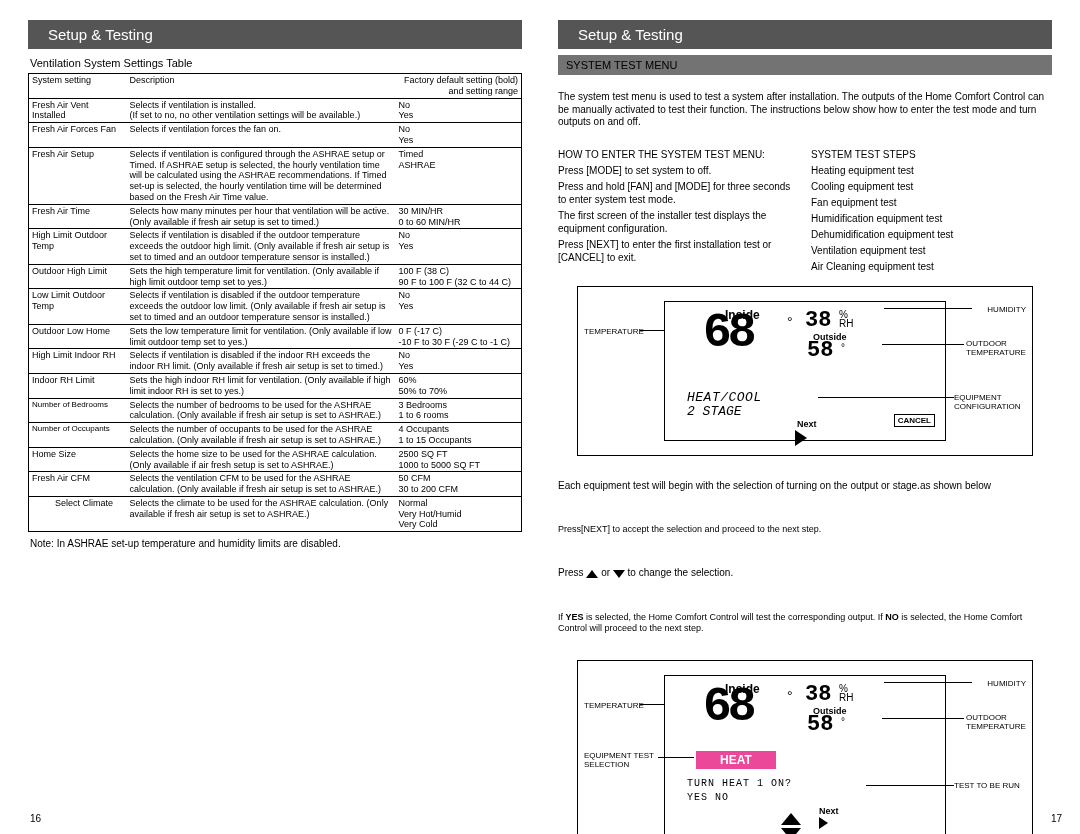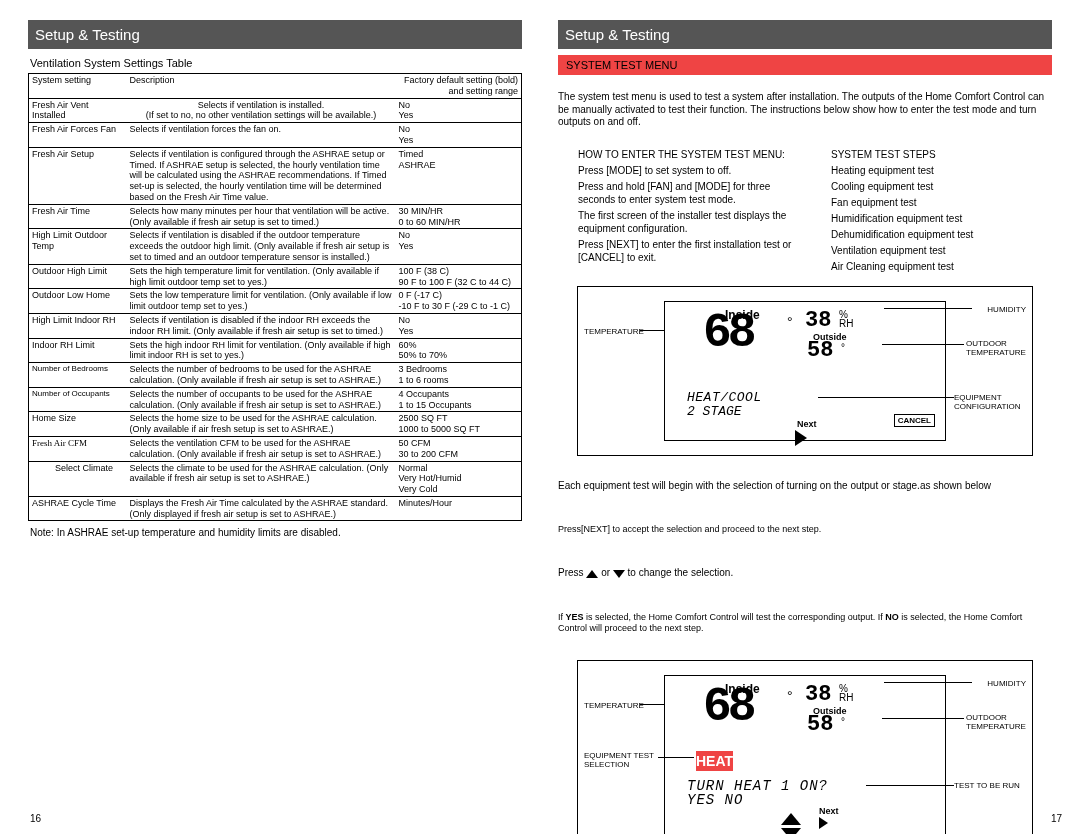--- a/index.html
+++ b/index.html
@@ -17,21 +17,21 @@
     flex: 1;
     padding: 0 18px;
     position: relative;
     display: flex;
     flex-direction: column;
   }
   .banner {
     background: #555;
     color: #fff;
     font-size: 15px;
-    padding: 6px 7px;
+    padding: 6px 20px;
     font-weight: 500;
   }
   .subtitle {
     font-size: 11px;
     margin: 8px 0 4px 2px;
   }
   table {
     border-collapse: collapse;
     width: 100%;
     font-size: 9px;
@@ -43,28 +43,28 @@
   td.col-b { }
   td.col-c { width: 126px; }
   .thead td { font-size: 9px; }
   .note { font-size: 10px; margin: 6px 0 0 2px; }
   .pagenum { position: absolute; bottom: 0; font-size: 10px; }
   .pagenum.left { left: 20px; }
   .pagenum.right { right: 8px; }
 
   
   .box {
-    background: #ef4444;
+    background: #737373;
     padding: 4px 8px;
     font-size: 11px;
     margin-top: 6px;
   }
   .para { font-size: 10px; margin: 16px 0; line-height: 1.25; }
   .twocol { display: flex; gap: 12px; }
-  .twocol > div { flex: 1; margin-left: 20px; }
+  .twocol > div { flex: 1; }
   .h { font-size: 10px; margin: 4px 0 4px 0; text-transform: uppercase; }
   .step { font-size: 10px; line-height: 1.3; margin-bottom: 3px; }
 
   
   .lcd-wrap { display:flex; justify-content:center; margin:10px 0 8px 0; }
   .lcd {
     border: 1px solid #000;
     width: 456px;
     height: 170px;
     position: relative;
@@ -78,32 +78,32 @@
   .inside-lbl { position:absolute; top:6px; left:60px; font-size:12px; font-weight:bold; }
   .big68 { position:absolute; top:4px; left:38px; font-family: "Courier New", monospace; font-size:48px; letter-spacing:-4px; font-weight:bold; }
   .deg68 { position:absolute; top:12px; left:122px; font-size:14px; }
   .rh { position:absolute; top:6px; left:140px; font-family:"Courier New",monospace; font-size:22px; font-weight:bold; }
   .rhpct { position:absolute; top:8px; left:174px; font-size:10px; line-height:0.9; }
   .outside-lbl { position:absolute; top:30px; left:148px; font-size:9px; font-weight:bold; }
   .temp58 { position:absolute; top:36px; left:142px; font-family:"Courier New",monospace; font-size:22px; font-weight:bold; }
   .deg58 { position:absolute; top:40px; left:176px; font-size:10px; }
   .msg1 { position:absolute; top:88px; left:22px; font-family:"Courier New",monospace; font-style:italic; font-size:13px; letter-spacing:0.5px; }
   .msg2 { position:absolute; top:102px; left:22px; font-family:"Courier New",monospace; font-style:italic; font-size:13px; }
-  .msg3 { position:absolute; top:98px; left:22px; font-family:"Courier New",monospace; font-style:italic; font-size:14px; letter-spacing:1px; }
+  .msg3 { position:absolute; top:98px; left:22px; font-family:"Courier New",monospace; font-size:10px; letter-spacing:1px; }
   .next-lbl { position:absolute; top:117px; left:132px; font-size:9px; font-weight:bold; }
   .tri-right { position:absolute; top:128px; left:130px; width:0;height:0;border-top:8px solid transparent;border-bottom:8px solid transparent;border-left:12px solid #000; }
   .tri-inline-r { display:inline-block;width:0;height:0;border-top:6px solid transparent;border-bottom:6px solid transparent;border-left:9px solid #000;vertical-align:middle; }
   .tri-up { position:absolute; width:0;height:0;border-left:10px solid transparent;border-right:10px solid transparent;border-bottom:12px solid #000; }
   .tri-down { position:absolute; width:0;height:0;border-left:10px solid transparent;border-right:10px solid transparent;border-top:12px solid #000; }
   .tri-up-sm { display:inline-block;width:0;height:0;border-left:6px solid transparent;border-right:6px solid transparent;border-bottom:8px solid #000;vertical-align:middle; }
   .tri-down-sm { display:inline-block;width:0;height:0;border-left:6px solid transparent;border-right:6px solid transparent;border-top:8px solid #000;vertical-align:middle; }
   .cancel-btn { position:absolute; top:112px; right:10px; border:1px solid #000; font-size:8px; padding:1px 3px; font-weight:bold; }
   .label-out { position:absolute; font-size:8px; }
   .line { position:absolute; background:#000; }
-  .heat-badge { position:absolute; background:#ef4444; color:#fff; font-size:14px; font-weight:bold; padding:2px 0; }
+  .heat-badge { position:absolute; background:#ec4899; color:#fff; font-size:12px; font-weight:bold; padding:2px 24px; }
 
   .lcd2 { height: 196px; }
   .lcd2 .inner { height: 166px; }
 
 </style>
 </head>
 <body>
 
 <div class="page">
   <div class="banner">Setup &amp; Testing</div>
@@ -113,21 +113,21 @@
     <tbody>
         <tr class="thead">
       <td class="col-a">System setting</td>
       <td class="col-b">Description</td>
       <td class="col-c" style="text-align:right">Factory default setting (bold) and setting range</td>
     </tr>
     </tbody>
       <tbody id="rows">
         <tr>
           <td class="col-a" style="white-space: pre-line;">Fresh Air Vent Installed</td>
-          <td class="col-b" style="white-space: pre-line; text-align: center;">Selects if ventilation is installed.
+          <td class="col-b" style="white-space: pre-line;">Selects if ventilation is installed.
 (If set to no, no other ventilation settings will be available.)</td>
           <td class="col-c" style="white-space: pre-line;">No
 Yes</td>
         </tr>
         <tr>
           <td class="col-a" style="white-space: pre-line;">Fresh Air Forces Fan</td>
           <td class="col-b" style="white-space: pre-line;">Selects if ventilation forces the fan on.</td>
           <td class="col-c" style="white-space: pre-line;">No
 Yes</td>
         </tr>
@@ -149,20 +149,26 @@
           <td class="col-c" style="white-space: pre-line;">No
 Yes</td>
         </tr>
         <tr>
           <td class="col-a" style="white-space: pre-line;">Outdoor High Limit</td>
           <td class="col-b" style="white-space: pre-line;">Sets the high temperature limit for ventilation. (Only available if high limit outdoor temp set to yes.)</td>
           <td class="col-c" style="white-space: pre-line;">100 F (38 C)
 90 F to 100 F (32 C to 44 C)</td>
         </tr>
         <tr>
+          <td class="col-a" style="white-space: pre-line;">Low Limit Outdoor Temp</td>
+          <td class="col-b" style="white-space: pre-line;">Selects if ventilation is disabled if the outdoor temperature exceeds the outdoor low limit. (Only available if fresh air setup is set to timed and an outdoor temperature sensor is installed.)</td>
+          <td class="col-c" style="white-space: pre-line;">No
+Yes</td>
+        </tr>
+        <tr>
           <td class="col-a" style="white-space: pre-line;">Outdoor Low Home</td>
           <td class="col-b" style="white-space: pre-line;">Sets the low temperature limit for ventilation. (Only available if low limit outdoor temp set to yes.)</td>
           <td class="col-c" style="white-space: pre-line;">0 F (-17 C)
 -10 F to 30 F (-29 C to -1 C)</td>
         </tr>
         <tr>
           <td class="col-a" style="white-space: pre-line;">High Limit Indoor RH</td>
           <td class="col-b" style="white-space: pre-line;">Selects if ventilation is disabled if the indoor RH exceeds the indoor RH limit. (Only available if fresh air setup is set to timed.)</td>
           <td class="col-c" style="white-space: pre-line;">No
 Yes</td>
@@ -185,36 +191,31 @@
           <td class="col-c" style="white-space: pre-line;">4 Occupants
 1 to 15 Occupants</td>
         </tr>
         <tr>
           <td class="col-a" style="white-space: pre-line;">Home Size</td>
           <td class="col-b" style="white-space: pre-line;">Selects the home size to be used for the ASHRAE calculation. (Only available if air fresh setup is set to ASHRAE.)</td>
           <td class="col-c" style="white-space: pre-line;">2500 SQ FT
 1000 to 5000 SQ FT</td>
         </tr>
         <tr>
-          <td class="col-a" style="white-space: pre-line; font-family: Liberation Serif, serif;">Fresh Air CFM</td>
+          <td class="col-a" style="white-space: pre-line;">Fresh Air CFM</td>
           <td class="col-b" style="white-space: pre-line;">Selects the ventilation CFM to be used for the ASHRAE calculation. (Only available if fresh air setup is set to ASHRAE.)</td>
           <td class="col-c" style="white-space: pre-line;">50 CFM
 30 to 200 CFM</td>
         </tr>
         <tr>
           <td class="col-a" style="white-space: pre-line; padding-left: 26px;">Select Climate</td>
           <td class="col-b" style="white-space: pre-line;">Selects the climate to be used for the ASHRAE calculation. (Only available if fresh air setup is set to ASHRAE.)</td>
           <td class="col-c" style="white-space: pre-line;">Normal
 Very Hot/Humid
 Very Cold</td>
-        </tr>
-        <tr>
-          <td class="col-a" style="white-space: pre-line;">ASHRAE Cycle Time</td>
-          <td class="col-b" style="white-space: pre-line;">Displays the Fresh Air Time calculated by the ASHRAE standard. (Only displayed if fresh air setup is set to ASHRAE.)</td>
-          <td class="col-c" style="white-space: pre-line;">Minutes/Hour</td>
         </tr>
       </tbody>
   </table>
 
   <div class="note">Note: In ASHRAE set-up temperature and humidity limits are disabled.</div>
   <div class="pagenum left">16</div>
 </div>
 
 <div class="page">
   <div class="banner">Setup &amp; Testing</div>

